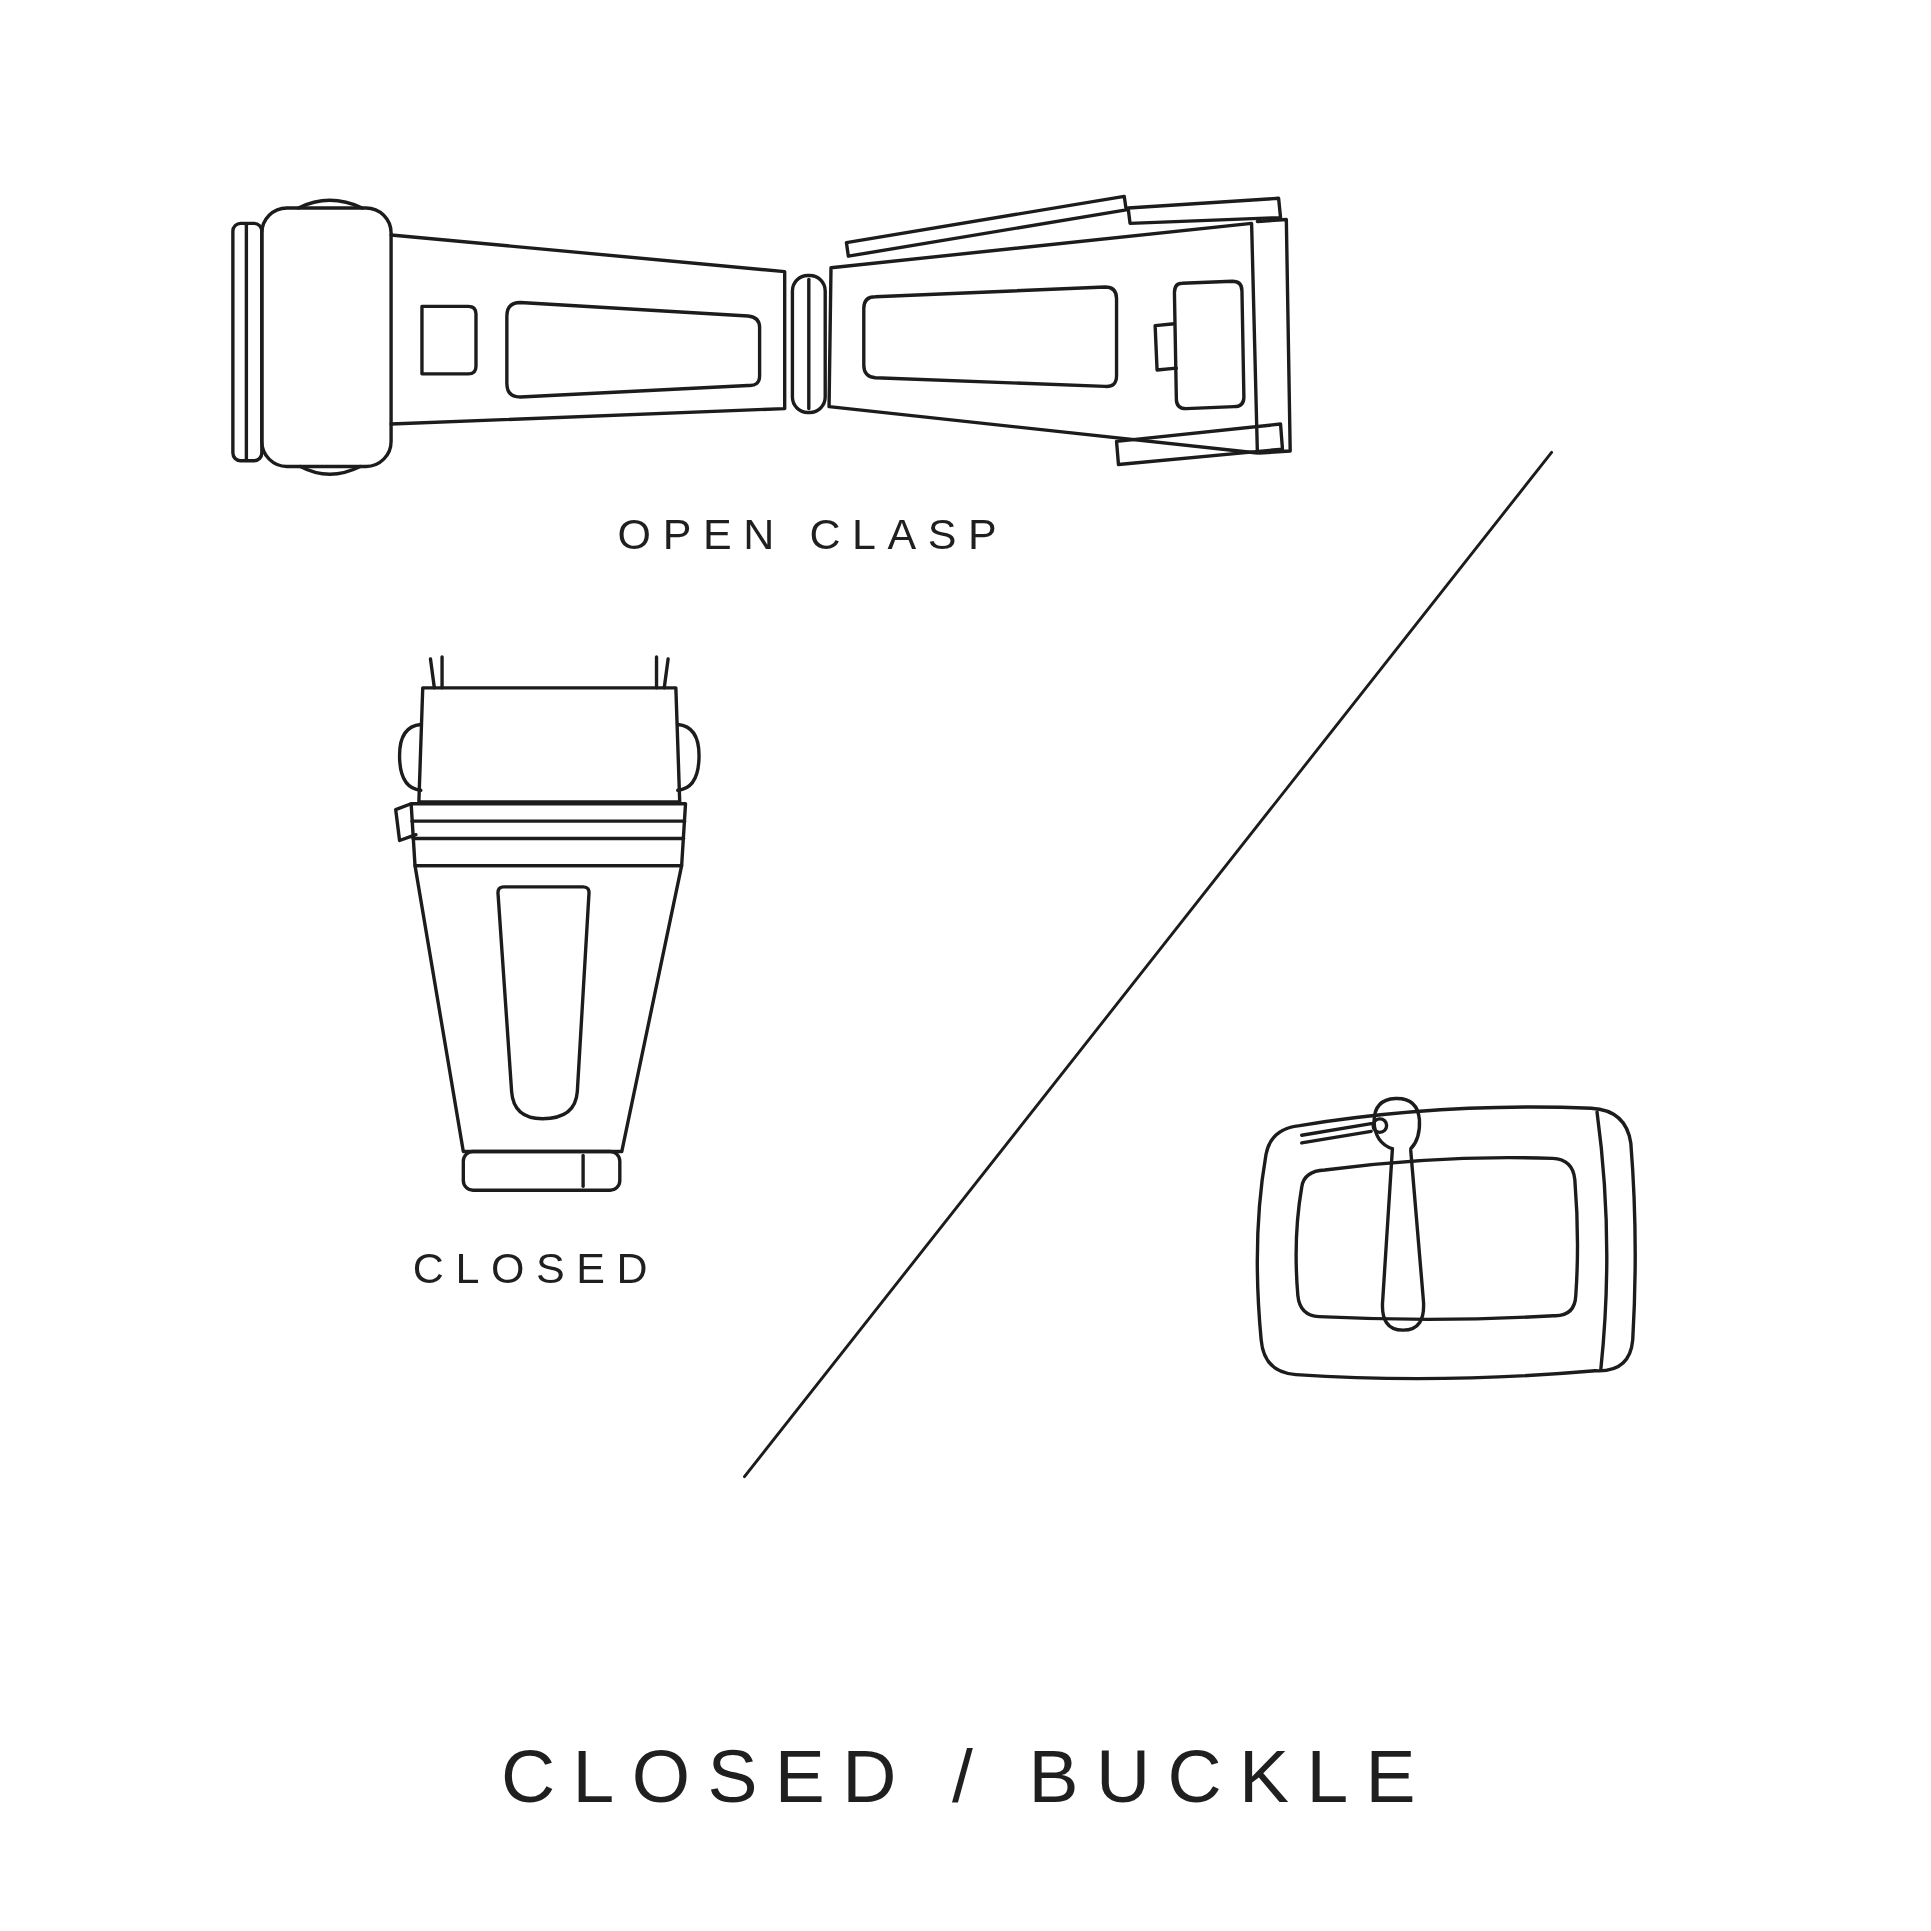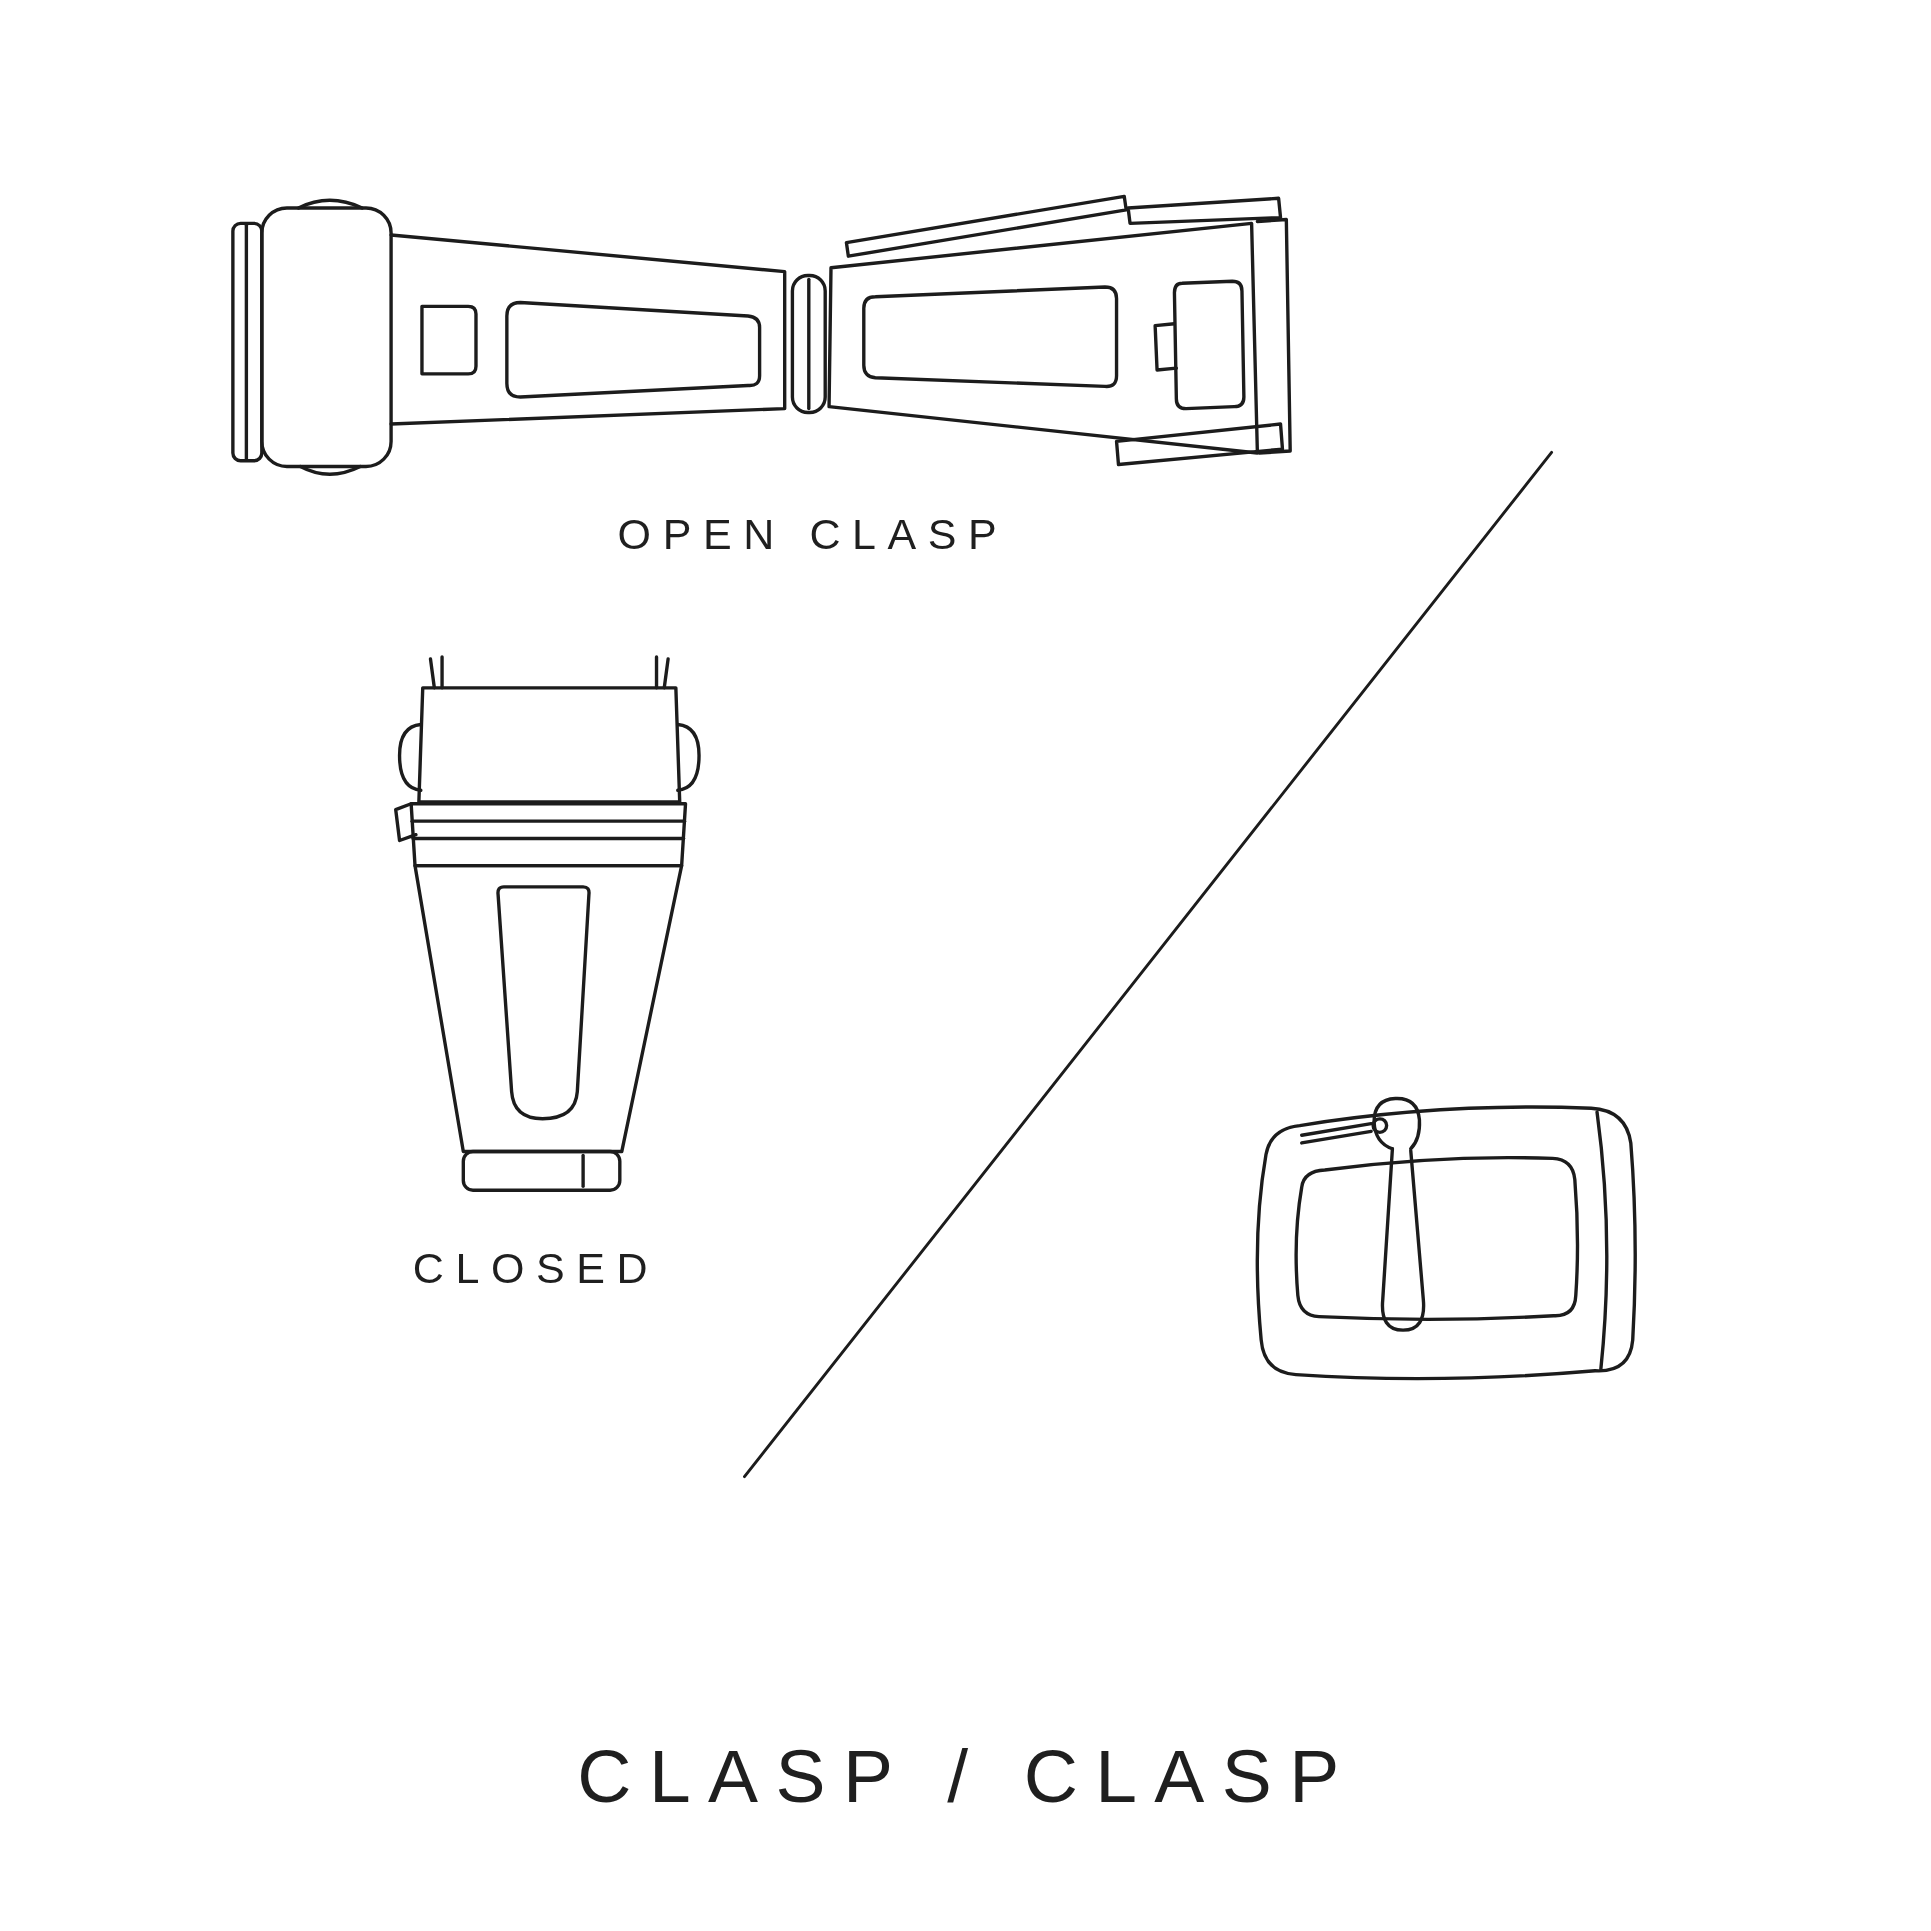--- a/index.html
+++ b/index.html
@@ -127,16 +127,16 @@
       <path d="M160,68 L150,224 Q147,256 171,256 Q195,256 192,224 L179,70"></path>
       <path d="M160,68 Q142,62 141,40 Q141,17 163,16 Q186,15 188,38 Q189,58 179,68"></path>
     </g>
     <g>
       <line x1="66" y1="54" x2="138" y2="42"></line>
       <line x1="66" y1="62" x2="138" y2="50"></line>
       <circle cx="147" cy="44" r="7"></circle>
     </g>
   </svg>
 
-  <div class="main-title" style="left:967px; top:1733px;">CLASP / CLASP</div>
+  <div class="main-title" style="left:967px; top:1733px;">CLOSED / BUCKLE</div>
 
 </div>
 
 
 </body></html>

